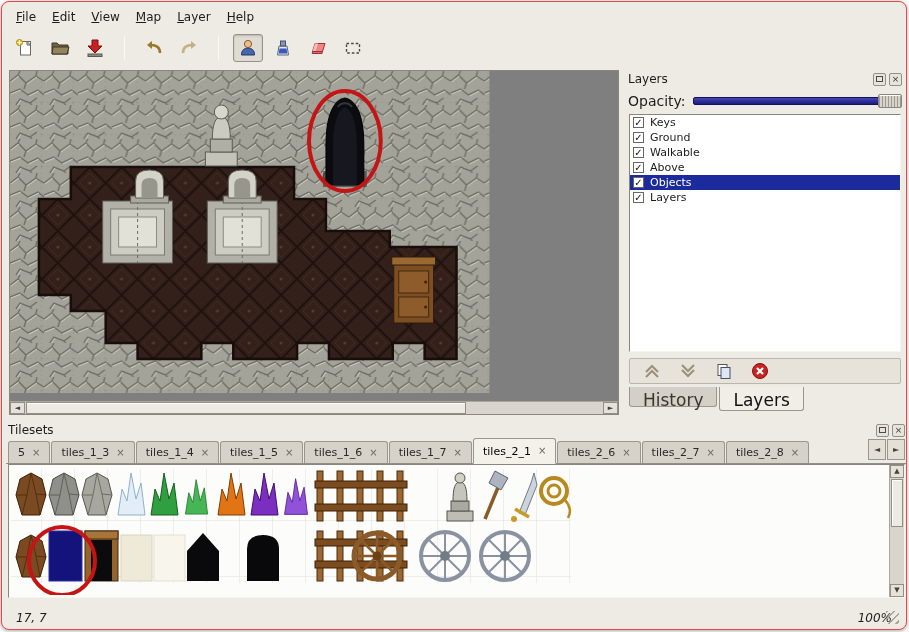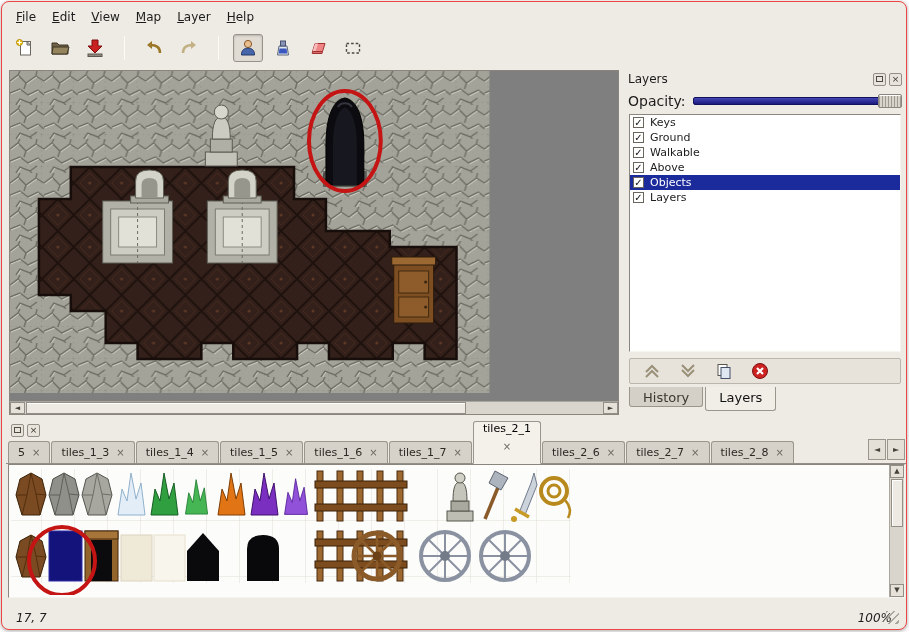--- a/index.html
+++ b/index.html
@@ -53,32 +53,32 @@
     border:1px solid; border-color:#8a867d #f6f4ef #f6f4ef #8a867d; overflow:hidden; }
   .layer-row { height:15px; display:flex; align-items:center; gap:6px; padding:0 3px; }
   .layer-row.selected { background:#1b2b9b; color:#fff; }
   .checkbox { flex:none; width:11px; height:11px; background:#fff; border:1px solid #6a665e;
     font-size:10px; line-height:9px; text-align:center; color:#111; }
   .layer-label { font-size:11px; }
   .layer-actions { position:absolute; left:3px; top:288px; right:3px; height:26px; background:#e7e3db;
     border:1px solid #bab6ad; border-radius:2px; display:flex; align-items:center; gap:12px; padding:0 10px; }
   .icon-btn { width:24px; height:20px; background:transparent; border:none; display:flex; align-items:center; justify-content:center; }
   .panel-tabs { position:absolute; left:3px; top:317px; height:26px; display:flex; gap:2px; }
-  .ptab { padding:3px 13px; font-size:13px; background:#d4d0c7; border:1px solid #9a968c; border-top:none;
+  .ptab { padding:3px 13px; font-size:17px; background:#d4d0c7; border:1px solid #9a968c; border-top:none;
     border-radius:0 0 3px 3px; color:#3a362f; height:20px; }
   .ptab.active { background:#f1eee8; height:24px; color:#111; }
 
   
   .tilesets-panel { position:absolute; left:4px; top:419px; width:901px; height:179px; }
   .ts-tabbar { position:absolute; left:0; right:0; top:16px; height:27px; border-bottom:1px solid #938f86;
     display:flex; align-items:flex-end; padding-left:2px; }
   .ts-tab { height:22px; display:flex; align-items:center; gap:7px; padding:0 9px; background:#d6d2c9;
     border:1px solid #9a968c; border-bottom:none; border-radius:3px 3px 0 0; font-size:11px; margin-right:1px; color:#2c2822; }
-  .ts-tab.active { height:43px; background:#f4f1eb; position:relative; z-index:2; margin-bottom:-1px;
-    border-bottom:1px solid #f4f1eb; color:#000;flex-direction:column; }
+  .ts-tab.active { height:26px; background:#f4f1eb; position:relative; z-index:2; margin-bottom:-1px;
+    border-bottom:1px solid #f4f1eb; color:#000; }
   .tab-close { font-size:10px; color:#6c6860; line-height:1; }
   .tab-scrollers { position:absolute; right:2px; bottom:3px; display:flex; gap:1px; }
   .tab-scroll-btn { width:18px; height:21px; background:#e4e0d8; border:1px solid #9a968c;
     display:flex; align-items:center; justify-content:center; font-size:8px; color:#44403a; }
   .ts-content { position:absolute; left:2px; right:2px; top:43px; bottom:2px; background:#fcfcfa;
     border:1px solid; border-color:#8a867d #f6f4ef #f6f4ef #8a867d; overflow:hidden; }
   .tiles-svg { display:block; position:absolute; left:0; top:0; }
   .vscroll { position:absolute; right:0; top:0; bottom:0; width:15px; background:#d9d5cd; border-left:1px solid #aaa69d; }
   .vs-btn { position:absolute; left:0; right:0; height:13px; background:#e6e2da; border:1px solid #938f86;
     font-size:7px; line-height:11px; text-align:center; color:#44403a; }
@@ -301,20 +301,21 @@
       </button>
     </div>
     <div class="panel-tabs">
       <div class="ptab">History</div>
       <div class="ptab active">Layers</div>
     </div>
   </div>
 
   <div class="tilesets-panel">
     <div class="panel-header">
+      <span class="panel-title">Tilesets</span>
       <span class="win-btn">
           <i class="float-glyph"></i>
         </span>
       <span class="win-btn">×</span>
     </div>
     <div class="ts-tabbar">
       <div class="ts-tab">
         <span>5</span>
         <span class="tab-close">×</span>
       </div>

